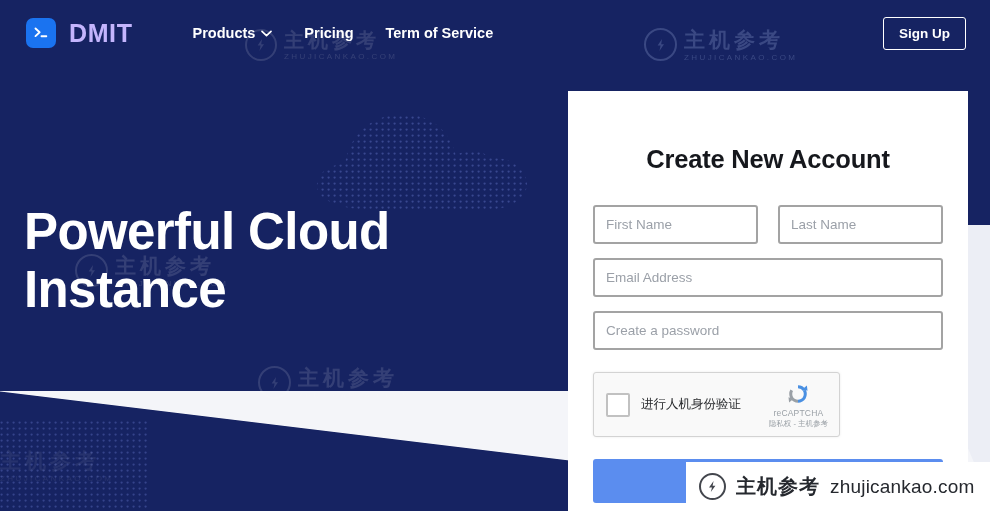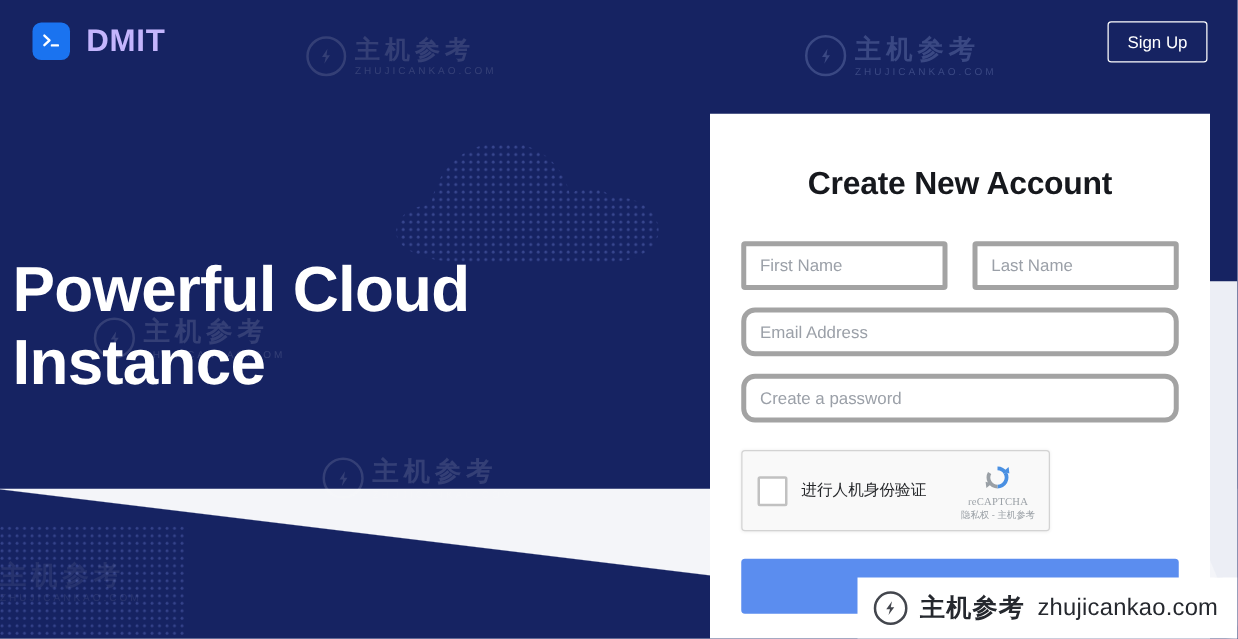--- a/index.html
+++ b/index.html
@@ -113,32 +113,32 @@
     align-items: center;
     gap: 6px;
     cursor: pointer;
     white-space: nowrap;
   }
   .chevron { display: block; }
   .signup-btn {
     margin-left: auto;
     color: #fff;
     font-size: 13.5px;
-    font-weight: normal;
+    font-weight: bold;
     background: transparent;
     border: 1.6px solid #fff;
     border-radius: 3px;
     padding: 8px 15px;
     cursor: pointer;
     font-family: inherit;
     white-space: nowrap;
   }
 
   
-  .hero { position: absolute; left: 10px; top: 203px; width: 430px; z-index: 20; }
+  .hero { position: absolute; left: 24px; top: 203px; width: 430px; z-index: 20; }
   .hero h1 {
     color: #fff;
     font-size: 51px;
     line-height: 58px;
     font-weight: bold;
     letter-spacing: -.6px;
   }
   .hero p {
     margin-top: 26px;
     color: #bcc6ee;
@@ -146,46 +146,46 @@
     line-height: 31px;
   }
 
   
   .card {
     position: absolute;
     left: 568px; top: 91px;
     width: 400px; height: 420px;
     background: #fff;
     z-index: 30;
-    padding: 0 25px;
+    padding: 12px 25px;
   }
   .card h2 {
     text-align: center;
     font-size: 25.5px;
     font-weight: bold;
     color: #16181d;
     padding-top: 42px;
     letter-spacing: -.2px;
   }
   .form { margin-top: 31px; }
   .row { display: flex; gap: 20px; }
   .field {
     width: 100%;
     height: 39px;
-    border: 4px solid #a3a3a3;
+    border: 2px solid #a3a3a3;
     border-radius: 3px;
     background: #fff;
     padding: 0 11px;
     font-size: 13.5px;
     color: #32353b;
     font-family: inherit;
     outline: none;
   }
   .field::placeholder { color: #9ba0a8; }
-  .stack-gap { margin-top: 14px; border-radius: 11px; }
+  .stack-gap { margin-top: 14px; }
 
   
   .recaptcha {
     margin-top: 22px;
     width: 247px; height: 65px;
     background: #f9f9f9;
     border: 1px solid #d3d3d3;
     border-radius: 3px;
     box-shadow: 0 0 3px rgba(0,0,0,.08);
     display: flex;
@@ -207,21 +207,21 @@
     white-space: nowrap;
   }
   .rc-brand {
     margin-left: auto;
     text-align: center;
     display: flex;
     flex-direction: column;
     align-items: center;
     gap: 1px;
   }
-  .rc-name { font-size: 8.5px; color: #9aa0a6; letter-spacing: .2px; font-family: Liberation Serif, serif; }
+  .rc-name { font-size: 8.5px; color: #9aa0a6; letter-spacing: .2px; }
   .rc-terms { font-size: 7.5px; color: #9aa0a6; white-space: nowrap; }
 
   
   .submit-btn {
     margin-top: 22px;
     width: 100%;
     height: 44px;
     background: #5b8def;
     border: none;
     border-radius: 3px;
@@ -356,20 +356,34 @@
     <div class="brand">
       <span class="brand-mark">
         <svg width="17" height="14" viewBox="0 0 17 14" aria-hidden="true">
           <path d="M2.5 2.5 L6.6 6.3 L2.5 10.1" fill="none" stroke="#ffffff" stroke-width="1.9" stroke-linecap="round" stroke-linejoin="round"></path>
           <rect x="7.6" y="9.3" width="6.6" height="1.9" rx=".7" fill="#ffffff"></rect>
         </svg>
       </span>
       <span class="brand-name">DMIT</span>
     </div>
 
+    <nav class="mainnav">
+      <span class="nav-link">
+        <span>Products</span>
+        <svg class="chevron" width="11" height="7" viewBox="0 0 11 7" aria-hidden="true">
+          <path d="M1 1.3 L5.5 5.6 L10 1.3" fill="none" stroke="#ffffff" stroke-width="1.7" stroke-linecap="round" stroke-linejoin="round"></path>
+        </svg>
+      </span>
+      <span class="nav-link">
+        <span>Pricing</span>
+      </span>
+      <span class="nav-link">
+        <span>Term of Service</span>
+      </span>
+    </nav>
 
     <button class="signup-btn">Sign Up</button>
   </header>
 
   <section class="hero">
     <h1>
       <span>Powerful Cloud</span><br>
       <span>Instance</span>
     </h1>
   </section>

